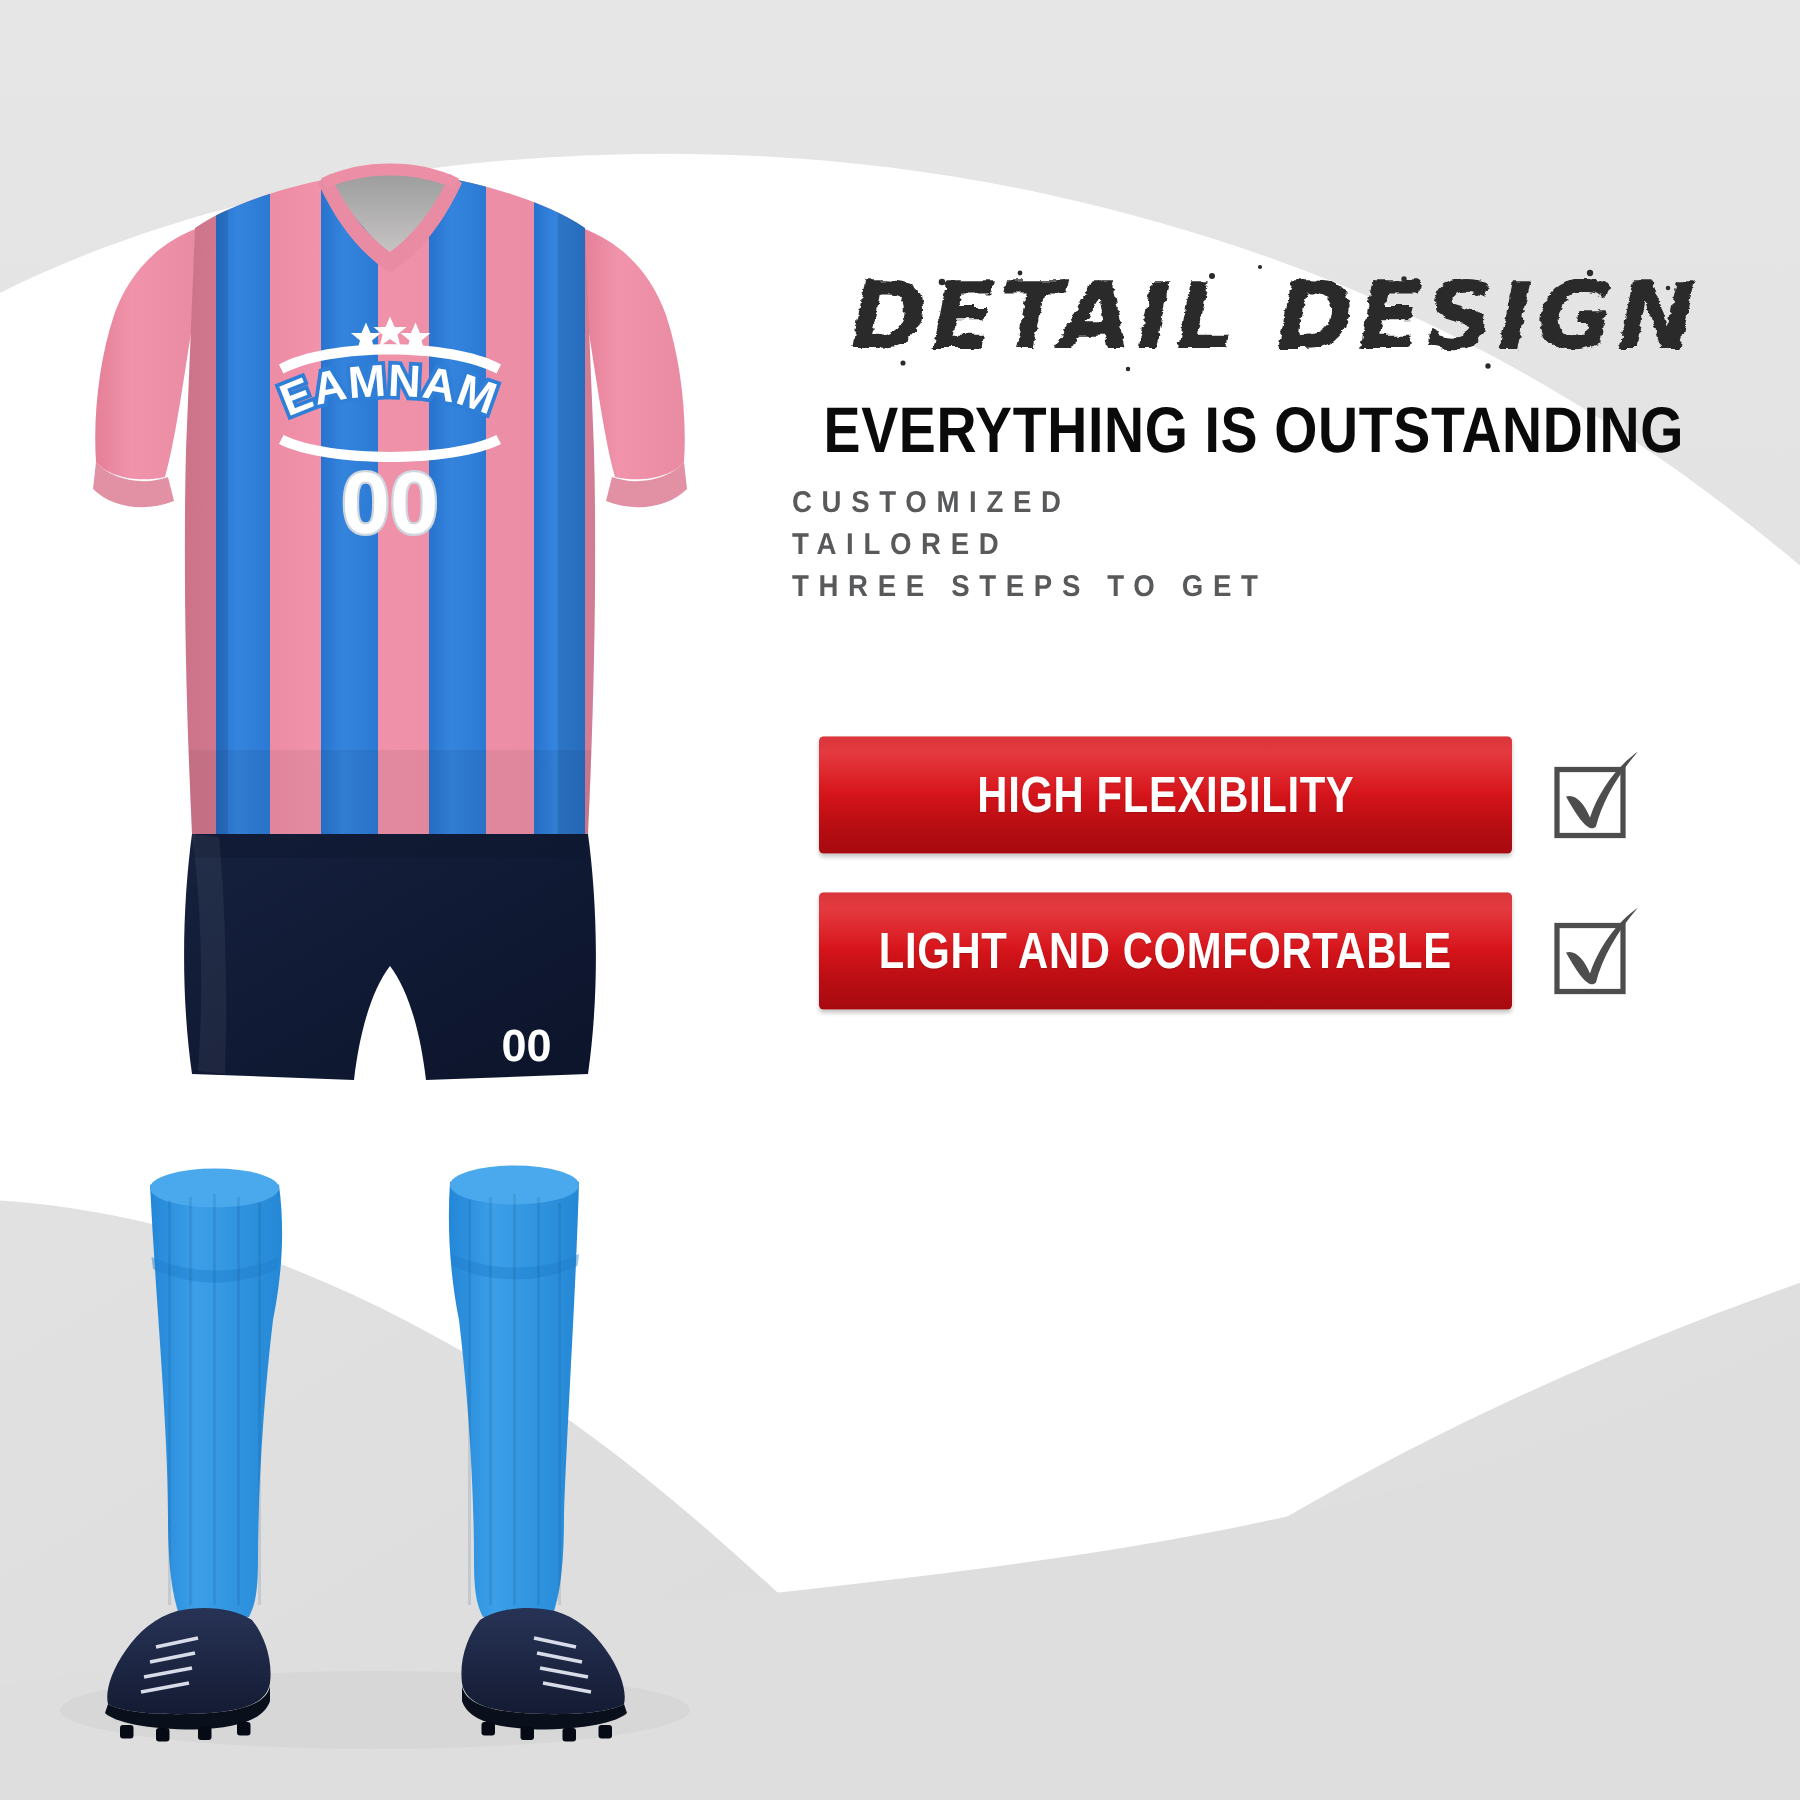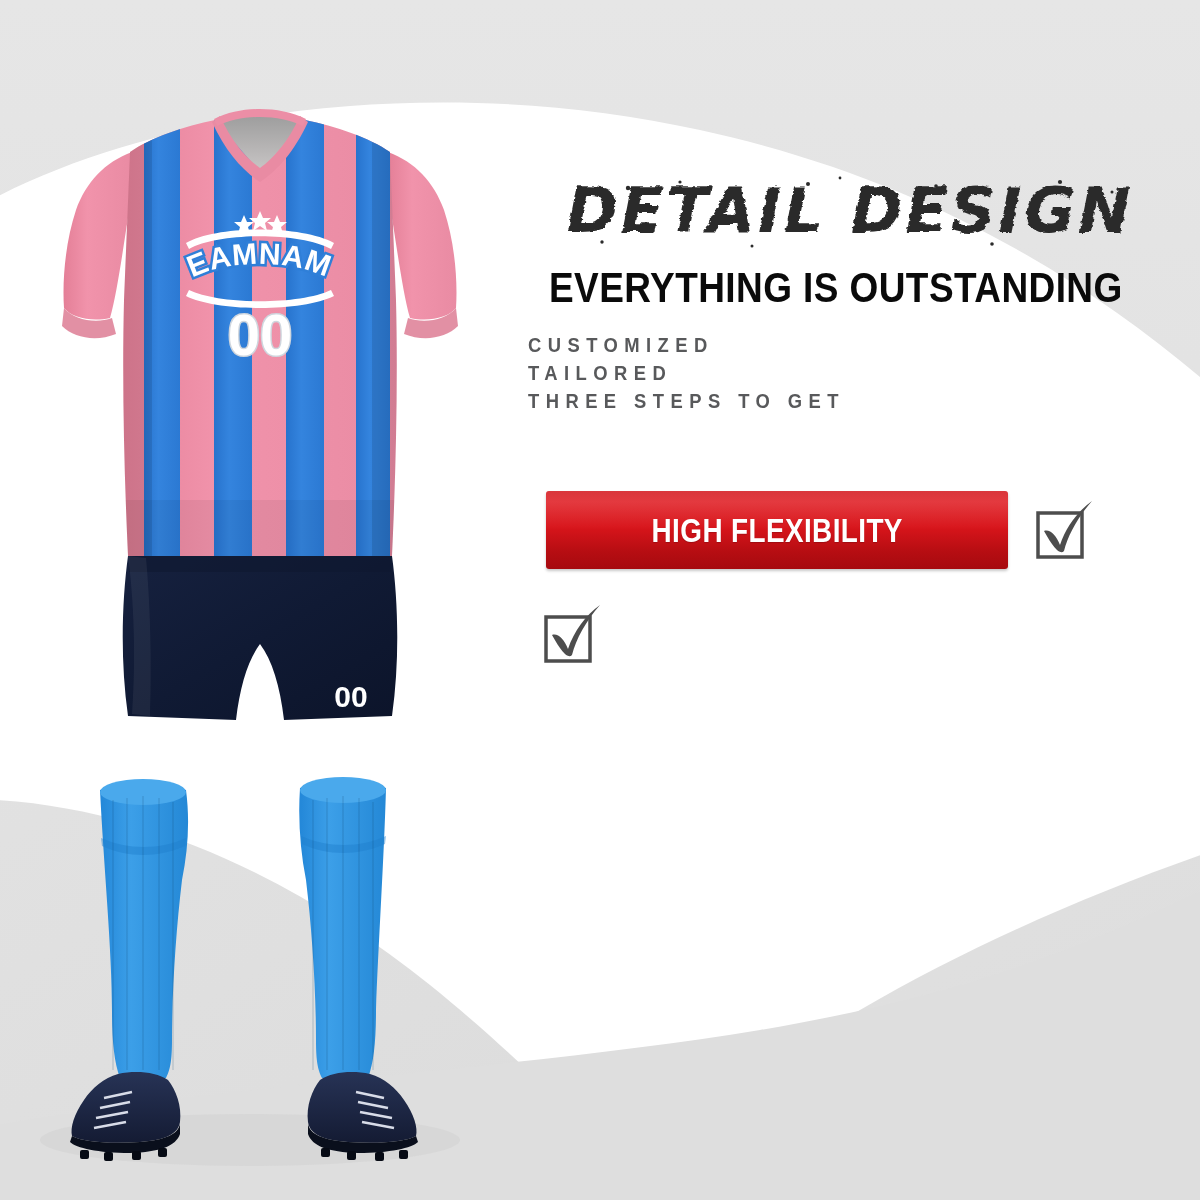--- a/index.html
+++ b/index.html
@@ -42,21 +42,21 @@
     font-size:43px;
     line-height:1;
     letter-spacing:0.5px;
     color:#0a0a0a;
     transform:scaleX(0.86);
     transform-origin:center;
     margin-top:12px;
     white-space:nowrap;
   }
 
-  .tagline { margin-top:22px; }
+  .tagline { margin-top:12px; }
   .tagline div {
     font-family:"Liberation Sans", sans-serif;
     font-weight:bold;
     font-size:20px;
     letter-spacing:7px;
     color:#58595b;
     line-height:28px;
     transform:scaleX(0.92);
     transform-origin:center;
     white-space:nowrap;
@@ -386,20 +386,23 @@
         </div>
         <div class="check">
           <svg width="62" height="62" viewBox="0 0 62 62">
             <rect x="6" y="14" width="44" height="44" fill="#ffffff" stroke="#4d4d4d" stroke-width="3.5"></rect>
             <path d="M 12 32 C 18 30, 24 36, 28 46 C 34 28, 46 12, 60 2 C 46 18, 36 36, 32 52 C 28 56, 22 50, 12 32 Z" fill="#4d4d4d"></path>
           </svg>
         </div>
       </div>
 
       <div class="feature-row">
+        <div class="banner">
+          <span class="banner-label">LIGHT AND COMFORTABLE</span>
+        </div>
         <div class="check">
           <svg width="62" height="62" viewBox="0 0 62 62">
             <rect x="6" y="14" width="44" height="44" fill="#ffffff" stroke="#4d4d4d" stroke-width="3.5"></rect>
             <path d="M 12 32 C 18 30, 24 36, 28 46 C 34 28, 46 12, 60 2 C 46 18, 36 36, 32 52 C 28 56, 22 50, 12 32 Z" fill="#4d4d4d"></path>
           </svg>
         </div>
       </div>
 
 
 

